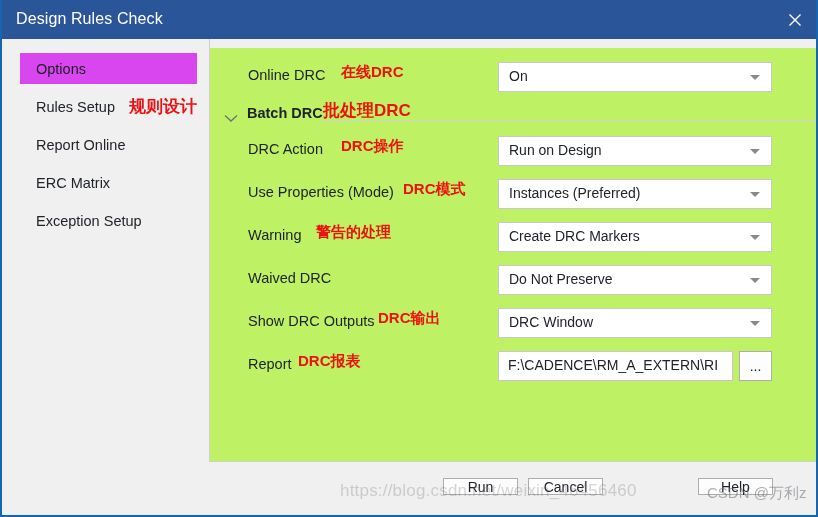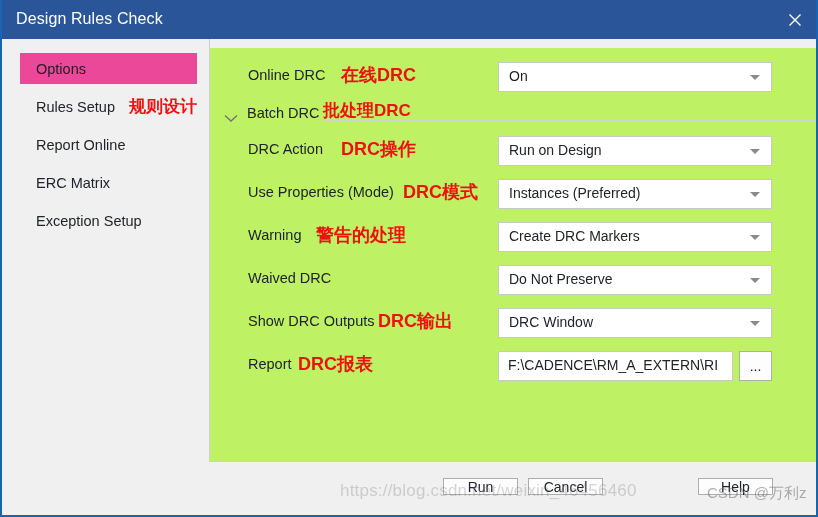--- a/index.html
+++ b/index.html
@@ -72,21 +72,21 @@
     display: flex;
     align-items: center;
     padding-left: 16px;
     box-sizing: border-box;
     font-size: 14.5px;
     color: #20242a;
     cursor: pointer;
     white-space: nowrap;
   }
   .side-item.selected {
-    background: #ec4899;
+    background: #d946ef;
     color: #1b1f24;
   }
   .side-annot {
     color: #ee1111;
     font-size: 17px;
     font-weight: bold;
     margin-left: 14px;
     white-space: nowrap;
   }
 
@@ -129,21 +129,21 @@
     left: 38px;
     top: 5px;
     font-size: 14.5px;
     color: #20242a;
     white-space: nowrap;
   }
   .row-annot {
     position: absolute;
     top: 1px;
     color: #ee1111;
-    font-size: 18px;
+    font-size: 15px;
     font-weight: bold;
     white-space: nowrap;
   }
 
   
   .combo {
     position: absolute;
     left: 288px;
     top: 0;
     width: 274px;
@@ -180,21 +180,21 @@
     position: absolute;
     left: 14px;
     top: 9px;
     cursor: pointer;
   }
   #batch-label {
     position: absolute;
     left: 37px;
     top: 5px;
     font-size: 14.5px;
-    font-weight: normal;
+    font-weight: bold;
     color: #20242a;
     white-space: nowrap;
   }
   #batch-annot {
     position: absolute;
     left: 113px;
     top: -1px;
     color: #ee1111;
     font-size: 17px;
     font-weight: bold;

